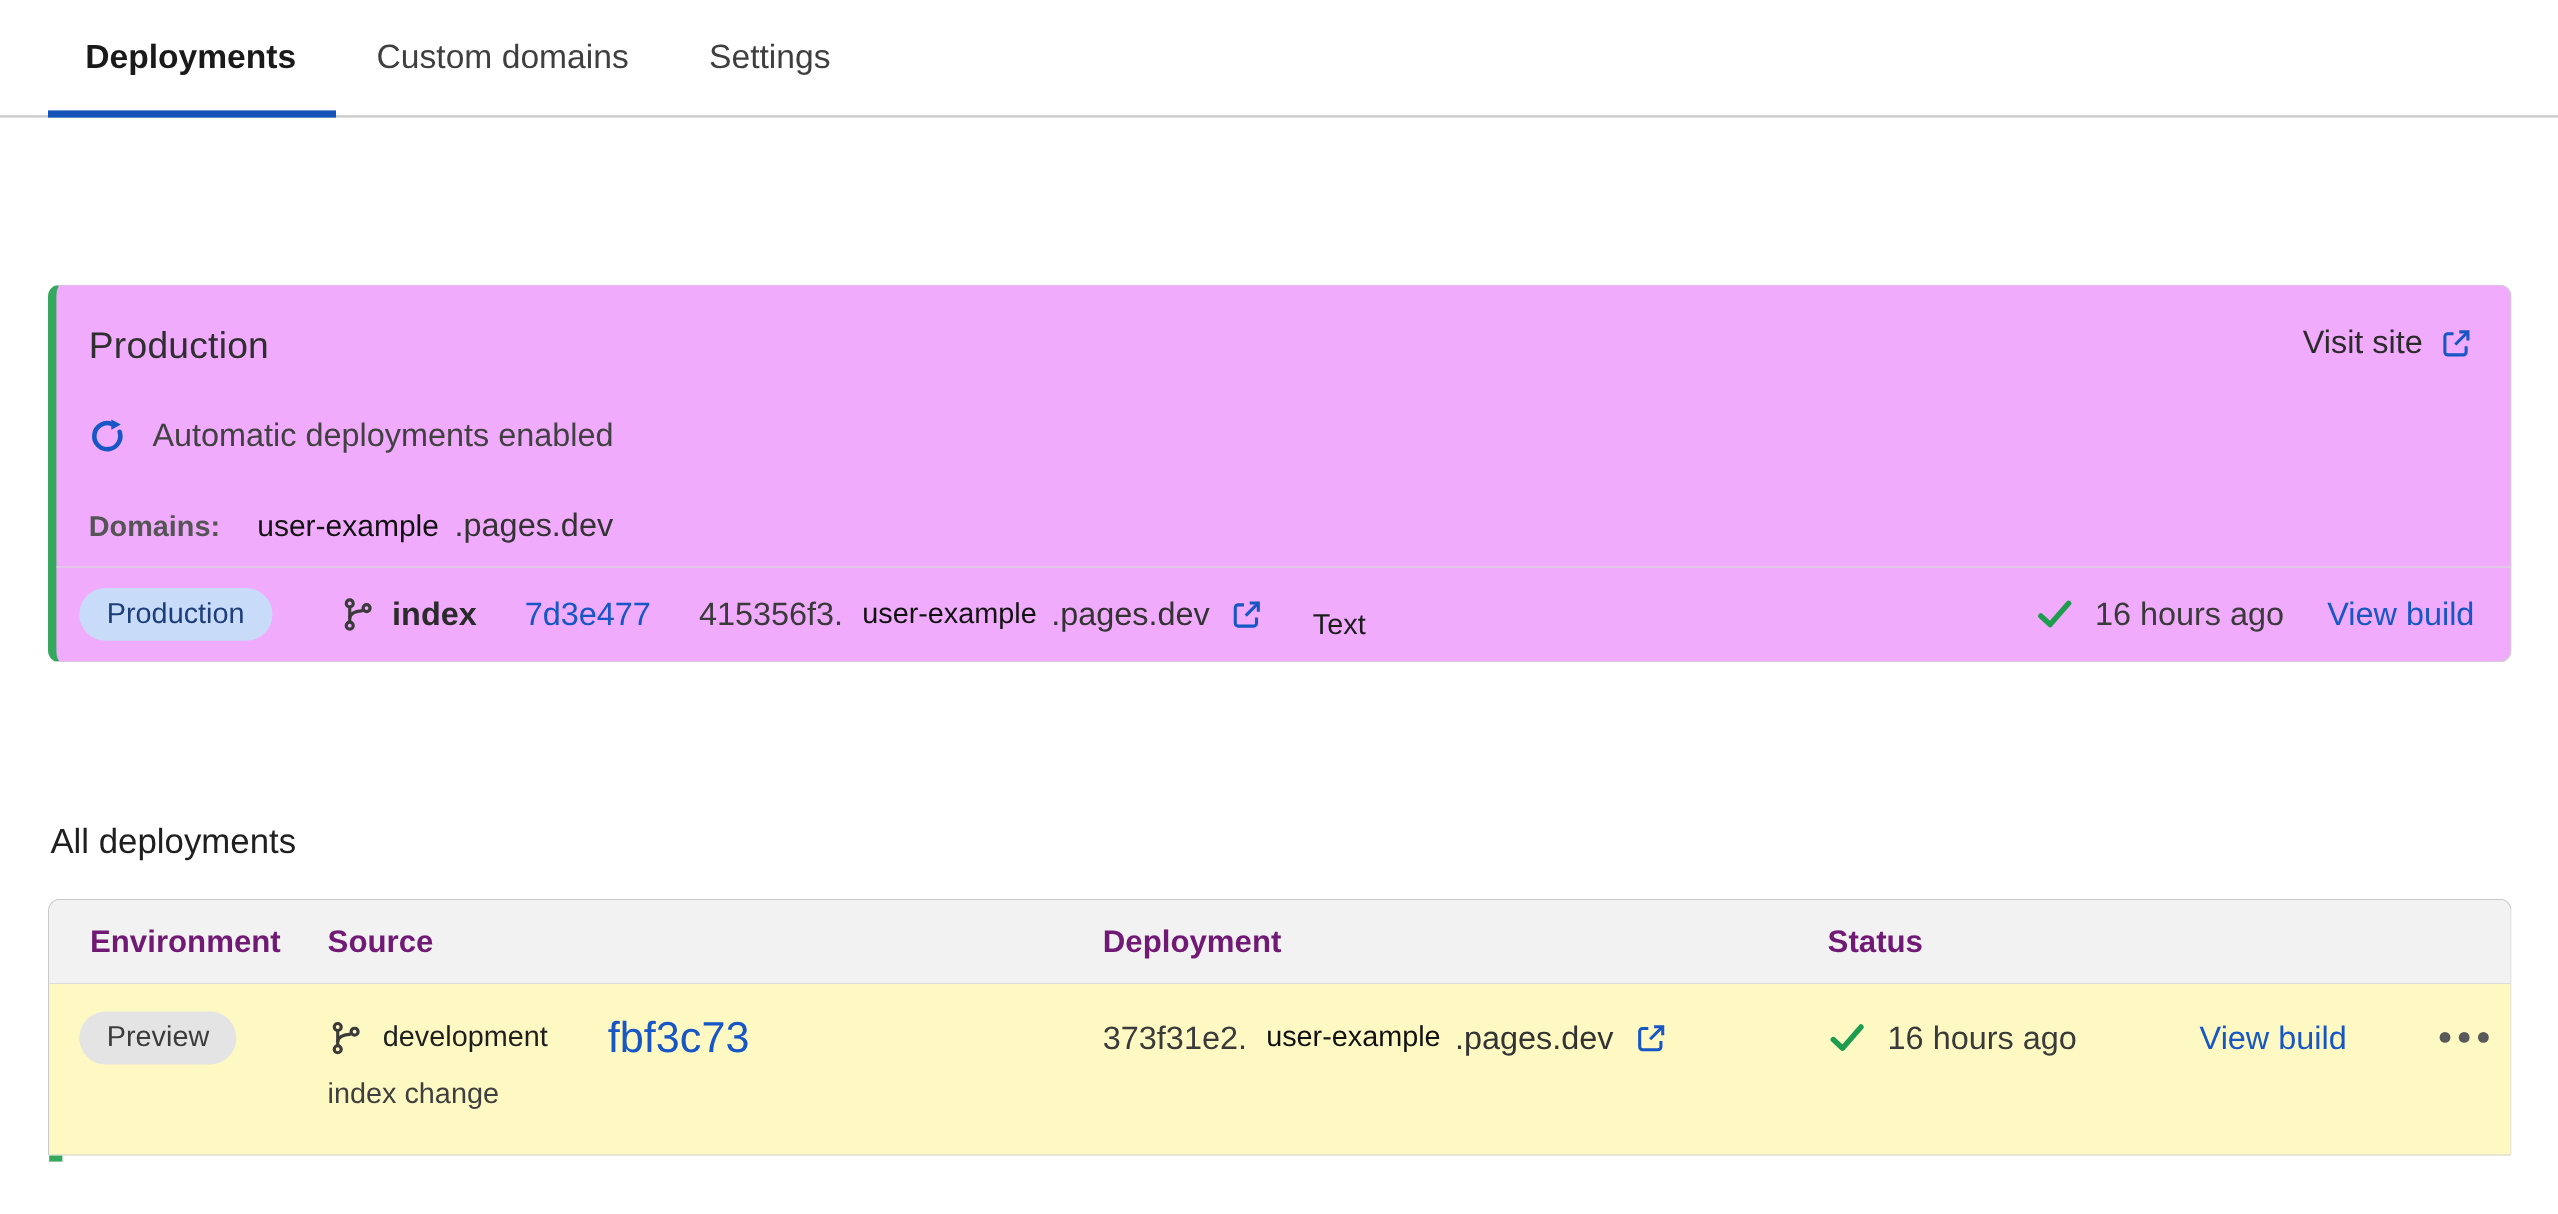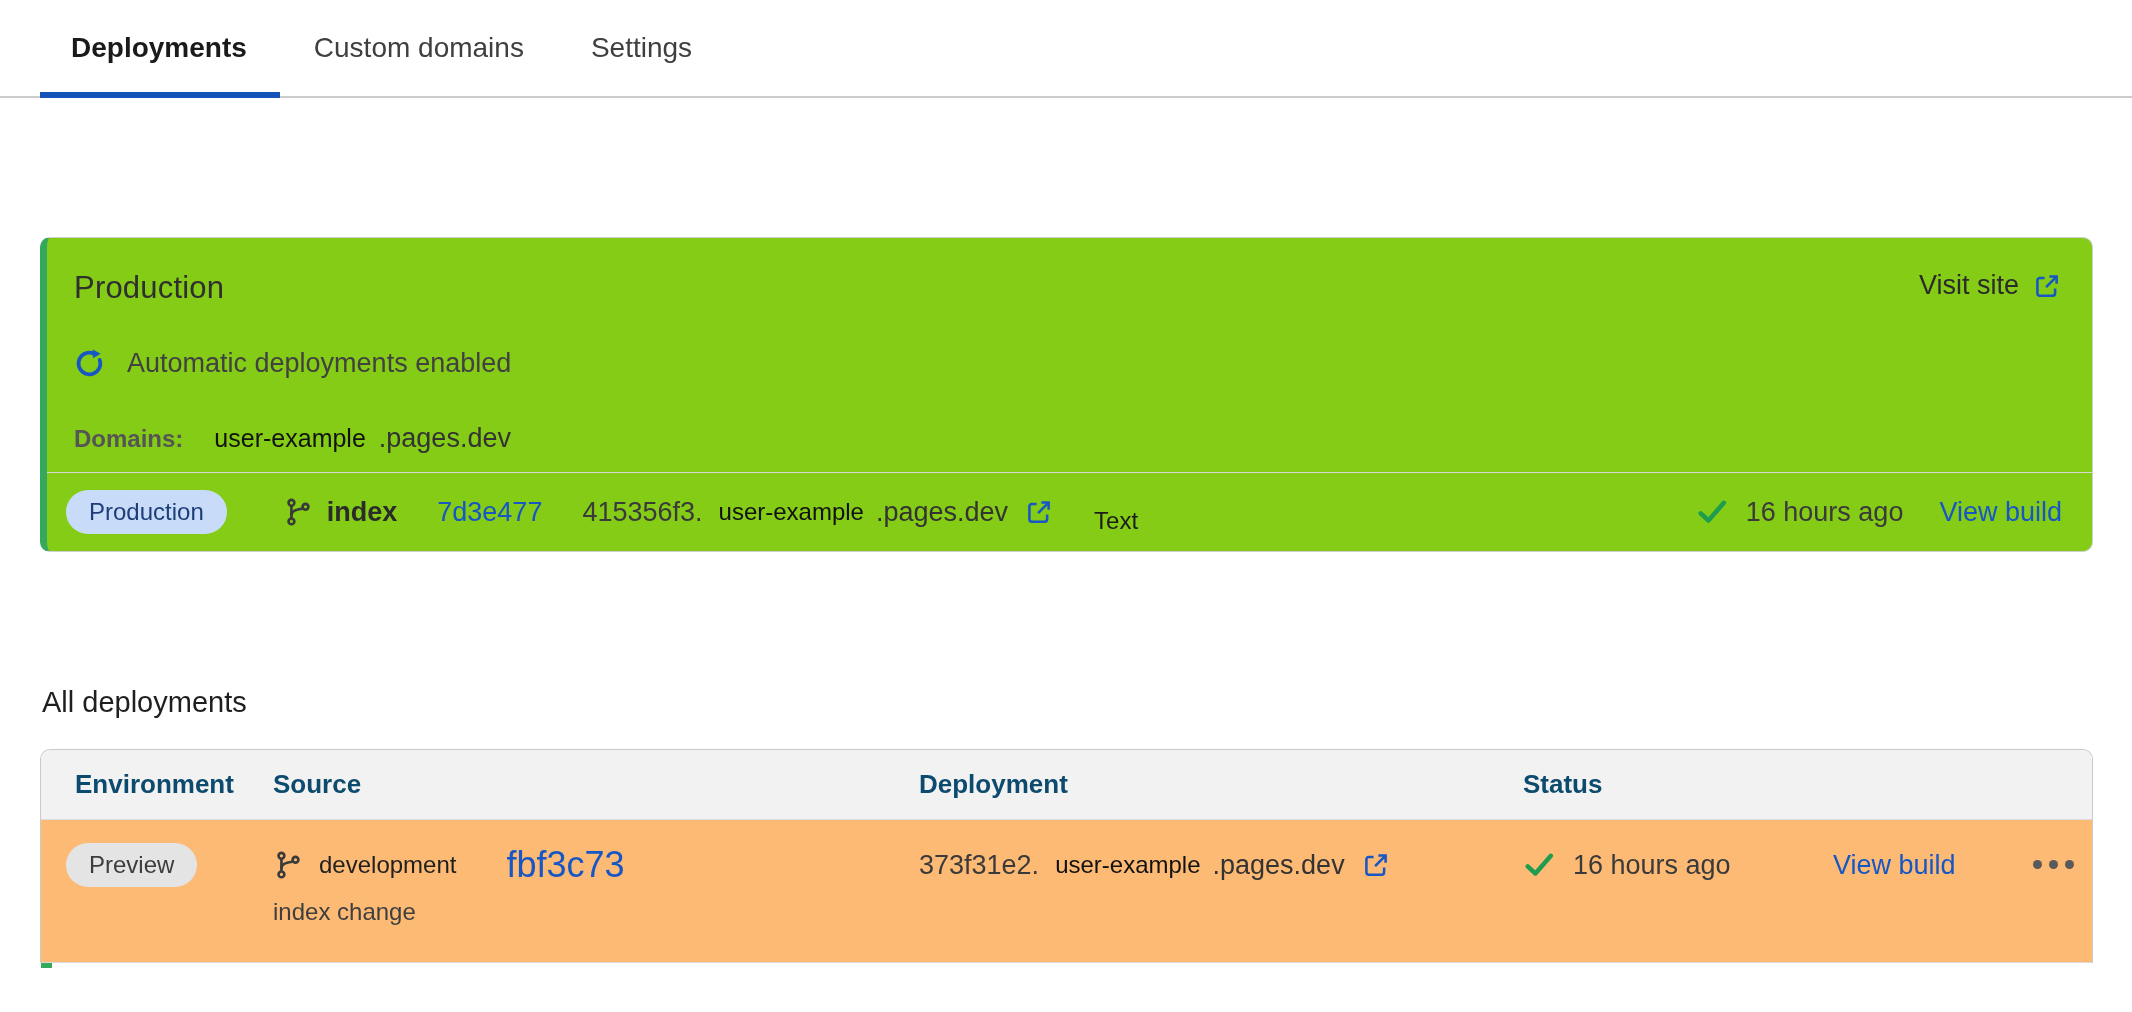--- a/index.html
+++ b/index.html
@@ -37,21 +37,21 @@
     height: 6px;
     background: #1453b8;
   }
 
   
   .prod-card {
     margin: 139px 39px 0 40px;
     border: 1px solid #cfcfcf;
     border-left: 7px solid #34a85c;
     border-radius: 10px;
-    background: #84cc16;
+    background: #f0abfc;
   }
   .card-top { padding: 32px 30px 0 27px; }
   .card-header { display: flex; justify-content: space-between; align-items: flex-start; }
   .card-title { font-size: 31px; font-weight: 500; color: #2f2f2f; letter-spacing: 0.2px; }
   .visit-site {
     display: flex; align-items: flex-end; gap: 13px;
     font-size: 27px; font-weight: 500; color: #2b2b2b; cursor: pointer;
   }
   .auto-row {
     margin-top: 42px;
@@ -103,34 +103,34 @@
     border: 1px solid #c9c9c9;
     border-bottom: none;
     border-radius: 10px 10px 0 0;
   }
   .thead {
     display: flex; align-items: center;
     height: 70px;
     background: #f2f2f2;
     border-radius: 9px 9px 0 0;
     border-bottom: 1px solid #dddddd;
-    font-size: 26px; font-weight: 700; color: #0c4a6e;
+    font-size: 26px; font-weight: 700; color: #701a75;
   }
   .col-env    { width: 232px; padding-left: 34px; }
   .col-source { width: 646px; }
   .col-deploy { width: 604px; }
   .col-status { width: 310px; }
   .col-build  { width: 200px; }
   .col-menu   { flex: 1; }
 
   .trow {
     display: flex; align-items: flex-start;
     padding: 22px 0 36px;
     border-bottom: 1px solid #d9d9d9;
-    background: #fdba74;
+    background: #fef9c3;
   }
   .cell-line { display: flex; align-items: center; min-height: 46px; }
   .trow .col-env { padding-left: 25px; }
   .source-line2 { margin-top: 10px; font-size: 24px; color: #3f3f3f; }
   .branch-name-reg { font-size: 24px; color: #1f1f1f; margin-left: 16px; }
 
   .dots { display: flex; gap: 7px; align-items: center; margin-top: 18px; }
   .dots i { width: 9px; height: 9px; border-radius: 50%; background: #595959; display: block; }
 
   .next-row-accent {

